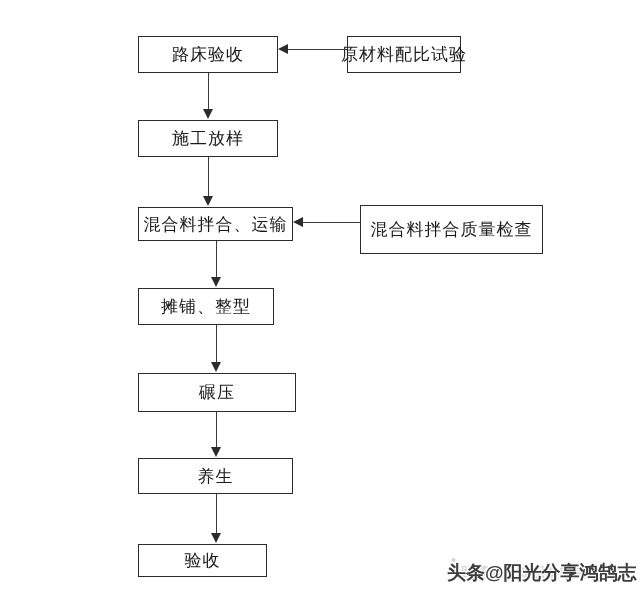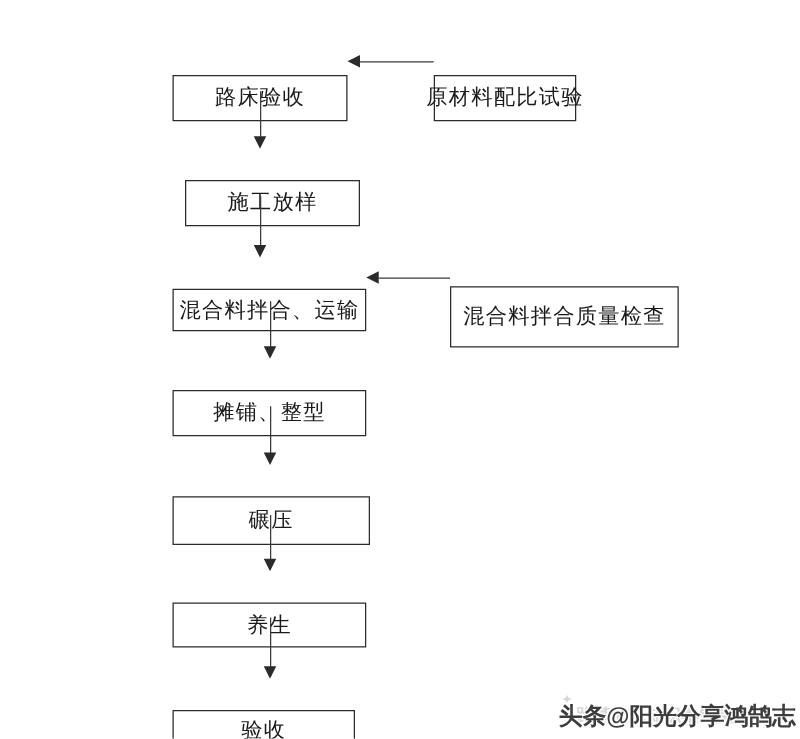--- a/index.html
+++ b/index.html
@@ -25,21 +25,20 @@
     background: #ffffff;
     display: flex;
     align-items: center;
     justify-content: center;
     color: #1a1a1a;
     font-size: 17px;
     letter-spacing: 1px;
     line-height: 1;
     white-space: nowrap;
     font-family: "Liberation Serif", "DejaVu Serif", serif;
-    margin-top: 24px;
   }
   .node .label {
     display: block;
     transform: translateY(-0.5px);
   }
   
   .vline {
     position: absolute;
     width: 0;
     border-left: 1.6px solid #3a3a3a;
@@ -114,41 +113,41 @@
 </style>
 </head>
 <body>
 
 <div id="canvas">
 
   <div class="node" style="left:138px; top:36px; width:140px; height:37px;">
     <span class="label">路床验收</span>
   </div>
 
-  <div class="node" style="left:148px; top:120px; width:140px; height:37px;">
+  <div class="node" style="left:138px; top:120px; width:140px; height:37px;">
     <span class="label">施工放样</span>
   </div>
 
   <div class="node" style="left:138px; top:207px; width:155px; height:34px;align-items:center;">
     <span class="label">混合料拌合、运输</span>
   </div>
 
-  <div class="node" style="left:138px; top:288px; width:155px; height:37px;">
+  <div class="node" style="left:138px; top:288px; width:136px; height:37px;">
     <span class="label">摊铺、整型</span>
   </div>
 
   <div class="node" style="left:138px; top:373px; width:158px; height:39px;">
     <span class="label">碾压</span>
   </div>
 
   <div class="node" style="left:138px; top:458px; width:155px; height:36px;">
     <span class="label">养生</span>
   </div>
 
-  <div class="node" style="left:138px; top:544px; width:146px; height:33px;">
+  <div class="node" style="left:138px; top:544px; width:129px; height:33px;">
     <span class="label">验收</span>
   </div>
 
   <div class="node" style="left:347px; top:36px; width:114px; height:37px;">
     <span class="label">原材料配比试验</span>
   </div>
 
   <div class="node" style="left:360px; top:205px; width:183px; height:49px;">
     <span class="label">混合料拌合质量检查</span>
   </div>

